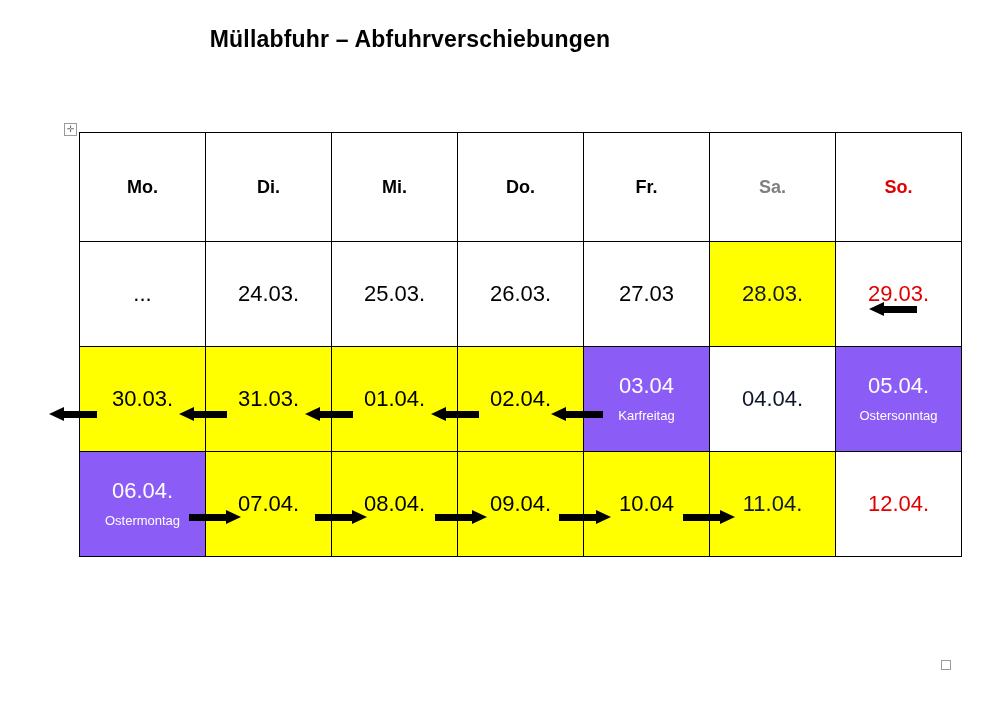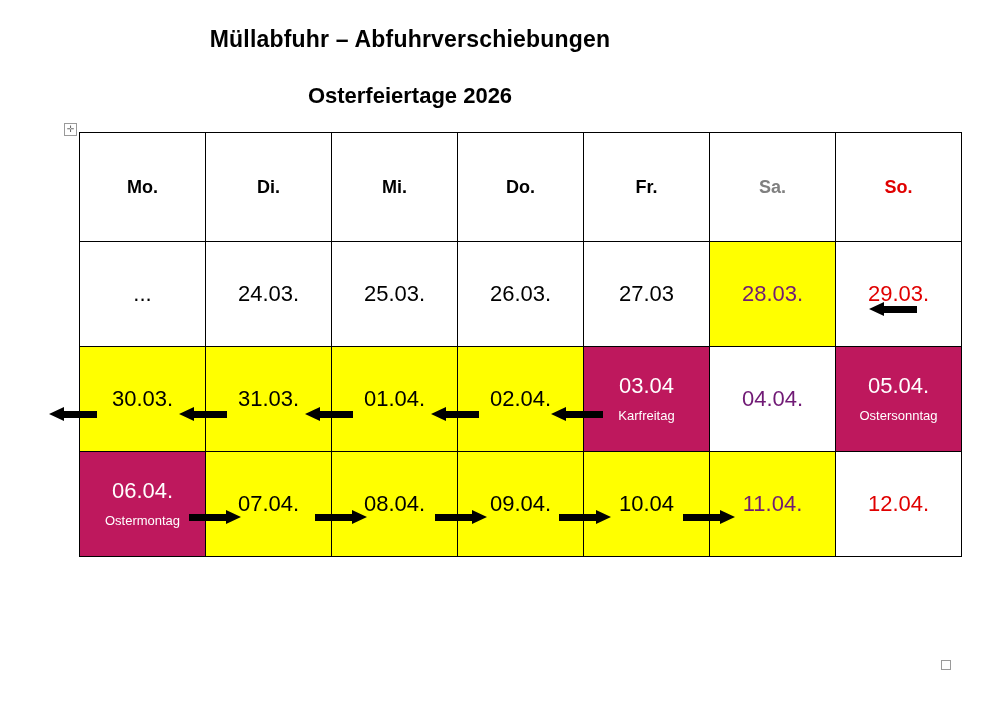--- a/index.html
+++ b/index.html
@@ -75,23 +75,23 @@
     display: block;
   }
   .sublabel {
     display: block;
     font-size: 13px;
     line-height: 1.2;
     margin-top: 10px;
     color: #ffffff;
   }
   .bg-yellow { background: #ffff00; }
-  .bg-red { background: #be185d; }
+  .bg-red { background: #8b5cf6; }
   .bg-white { background: #ffffff; }
-  .txt-gray { color: #701a75; }
+  .txt-gray { color: #0f172a; }
   .txt-red { color: #e00000; }
   .txt-white { color: #ffffff; }
   .txt-black { color: #000000; }
 
   
   .arrow {
     position: absolute;
     height: 14px;
     pointer-events: none;
   }
@@ -158,21 +158,20 @@
     background: #d8d8d8;
   }
 </style>
 </head>
 <body>
 
 <div class="page">
 
   <div class="title-block">
     <div class="title-line1">Müllabfuhr – Abfuhrverschiebungen</div>
-    <div class="title-line2">Osterfeiertage 2026</div>
   </div>
 
   <div class="handle-tl">✛</div>
   <div class="ruler-mark"></div>
   <div class="handle-br"></div>
 
   <div class="table-wrap">
     <table class="cal">
       <colgroup>
         <col class="c">

